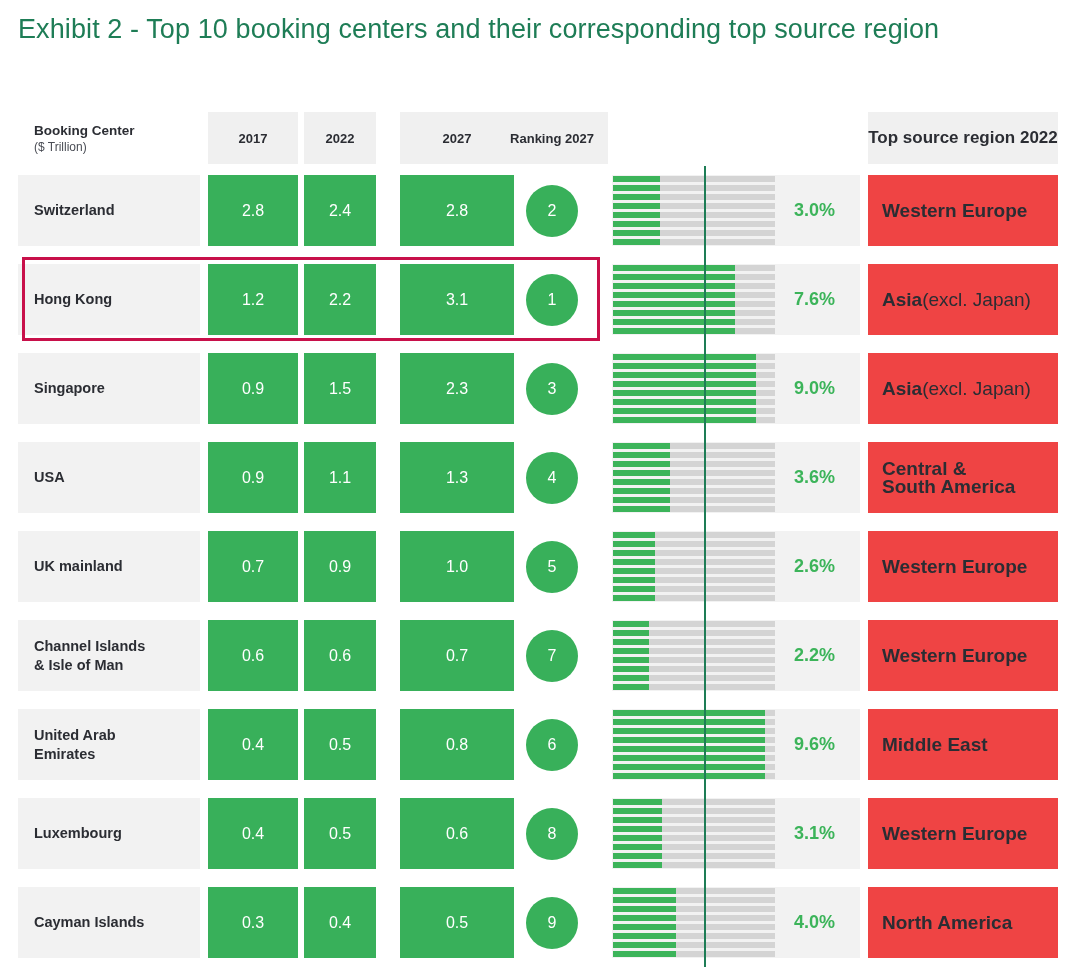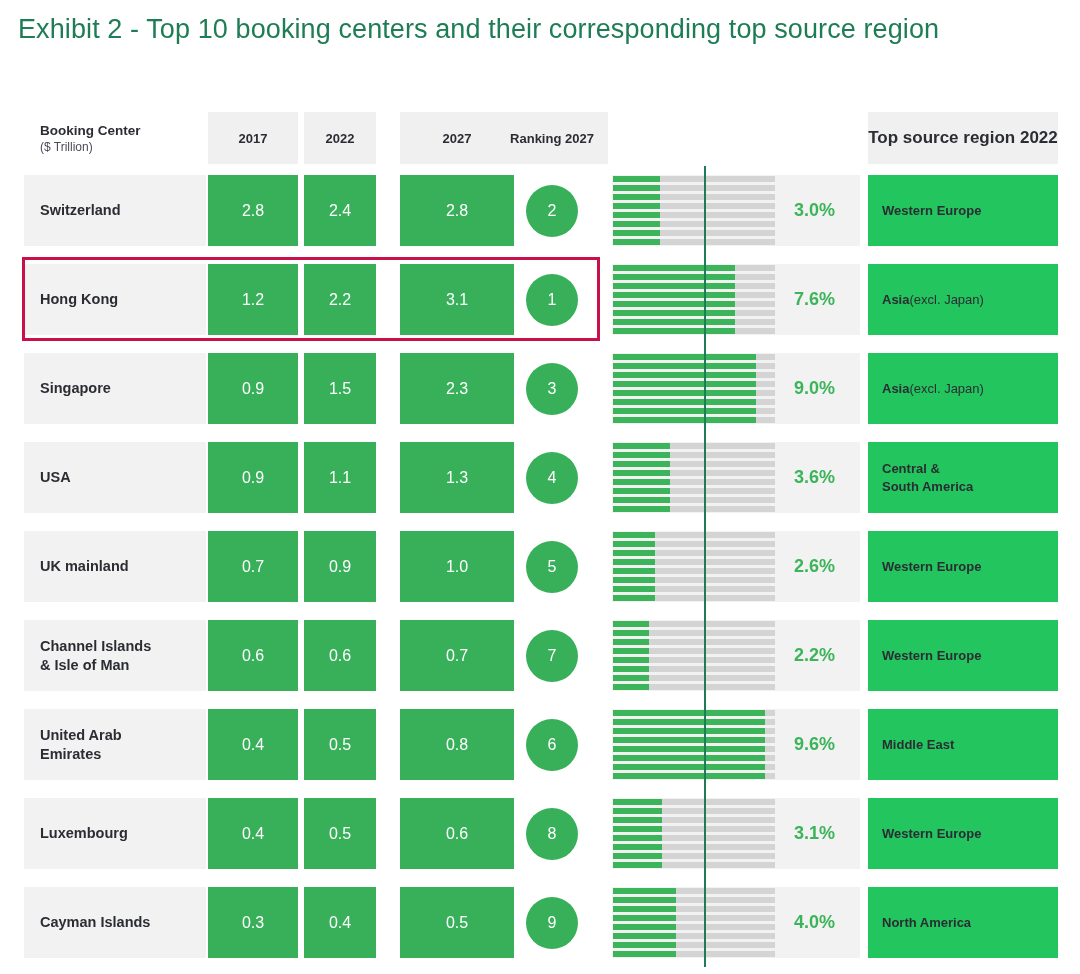--- a/index.html
+++ b/index.html
@@ -47,21 +47,21 @@
 
   
   .cell {
     position: absolute;
     box-sizing: border-box;
     display: flex;
     align-items: center;
   }
 
   
-  .col-center   { left: 24px;  width: 182px; }
+  .col-center   { left: 18px;  width: 182px; }
   .col-y2017    { left: 208px; width: 90px; }
   .col-y2022    { left: 304px; width: 72px; }
   .col-y2027    { left: 400px; width: 114px; }
   .col-rank     { left: 496px; width: 112px; }
   .col-cagr     { left: 612px; width: 248px; }
   .col-source   { left: 868px; width: 190px; }
 
   
   .header-row .cell {
     top: 0;
@@ -183,23 +183,23 @@
     font-size: 18px;
     font-weight: bold;
     color: #3cb45a;
     padding-right: 6px;
   }
 
   
   .body-row .col-source {
     top: 9px;
     height: 71px;
-    background: #22c55e;
+    background: #ef4444;
     padding-left: 14px;
-    font-size: 13px;
+    font-size: 19px;
     line-height: 18px;
     color: #2b2d33;
   }
   .src-strong { font-weight: bold; }
   .src-normal { font-weight: normal; }
   .src-two-line { white-space: pre-line; font-weight: bold; }
 
   
   #highlight-box {
     position: absolute;

